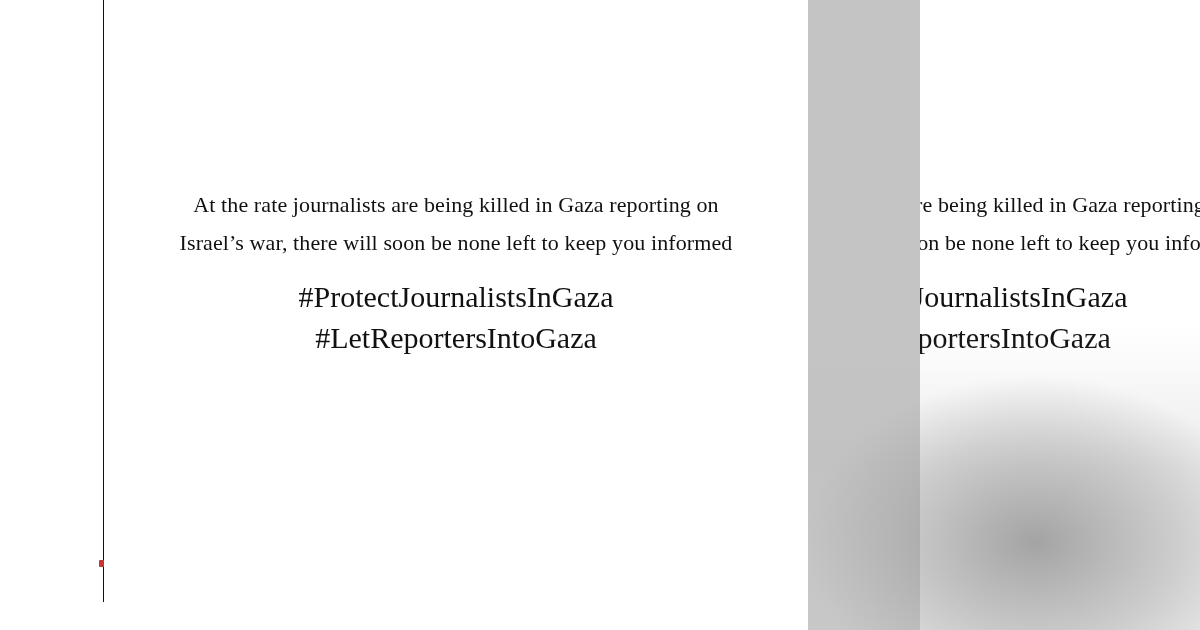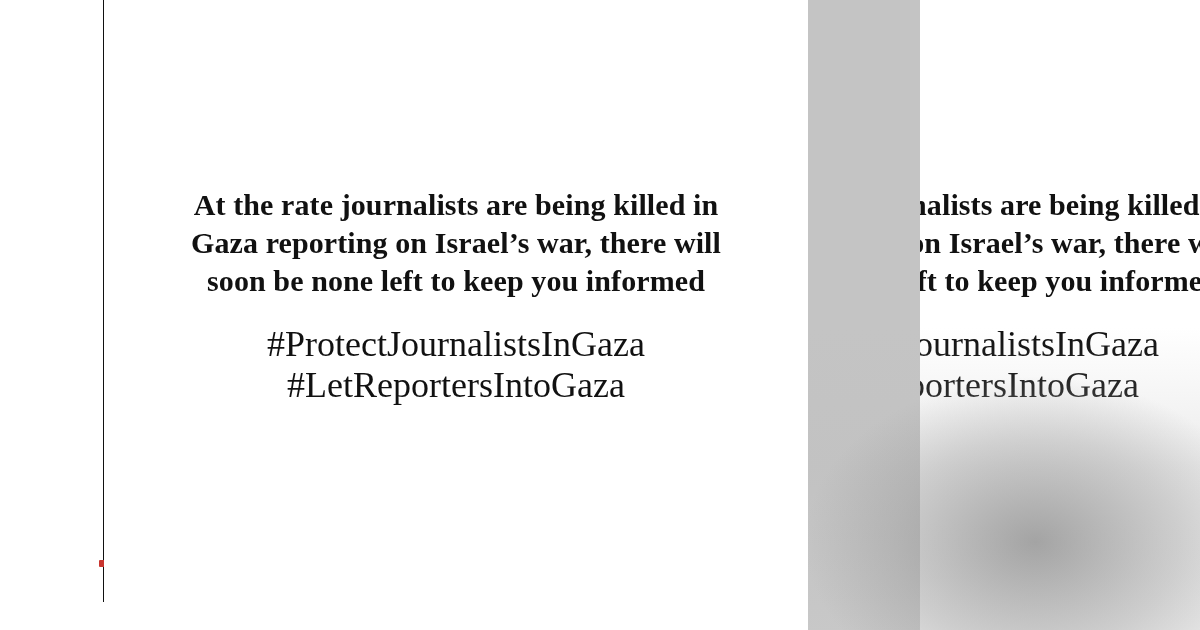--- a/index.html
+++ b/index.html
@@ -61,32 +61,32 @@
   .quote-block {
     position: absolute;
     left: 0;
     top: 186px;
     width: 704px;
     text-align: center;
     color: #111111;
   }
   .headline {
     font-family: "Liberation Serif", serif;
-    font-size: 30px;
+    font-size: 22px;
     line-height: 38px;
-    font-weight: 700;
+    font-weight: 400;
     color: #111111;
     margin: 0 auto;
     width: 560px;
     letter-spacing: 0.1px;
   }
   .hashtags {
-    margin-top: 24px;
+    margin-top: 14px;
     font-family: "Liberation Serif", serif;
-    font-size: 36px;
+    font-size: 30px;
     line-height: 41px;
     color: #111111;
   }
   .hashtag {
     display: block;
   }
 
   
   .right-panel {
     position: absolute;

